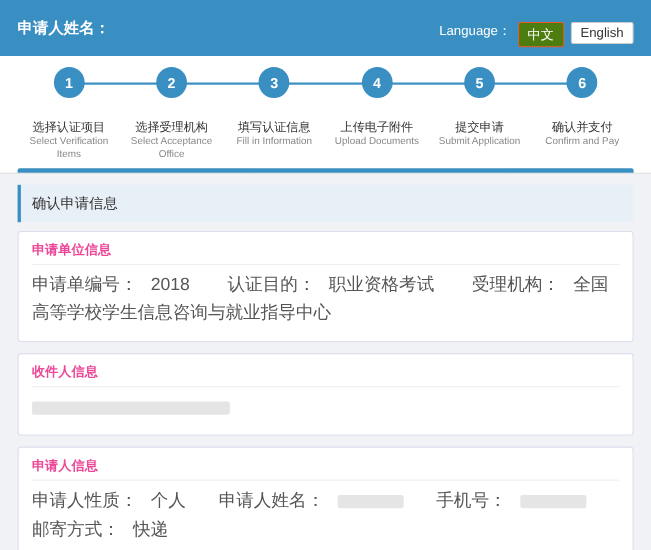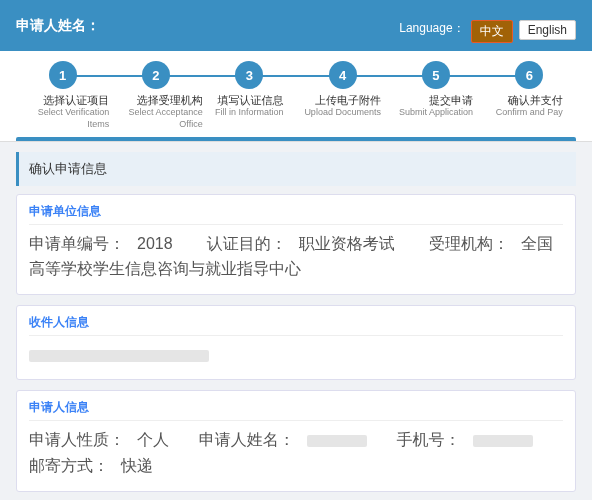--- a/index.html
+++ b/index.html
@@ -36,21 +36,21 @@
       font-size: 12px;
     }
     .lang-btn {
       padding: 2px 8px;
       font-size: 12px;
       border: 1px solid #ccc;
       cursor: pointer;
       border-radius: 2px;
     }
     .lang-btn.active {
-      background: #a16207;
+      background: #4d7c0f;
       color: #fff;
       border-color: #e85a2a;
     }
     .lang-btn.inactive {
       background: #ffffff;
       color: #333;
     }
 
     
     .steps-container {
@@ -89,22 +89,22 @@
       position: absolute;
       top: 14px;
       left: 50%;
       right: -50%;
       height: 2px;
       background: #b0c4d8;
       z-index: 1;
     }
     .step-line.done { background: #3a8fc2; }
     .step-labels {
-      margin-top: 4px;
-      text-align: right;
+      margin-top: 20px;
+      text-align: center;
       line-height: 1.3;
     }
     .step-label-cn {
       font-size: 11px;
       color: #333;
       display: block;
     }
     .step-label-en {
       font-size: 9px;
       color: #888;
@@ -136,21 +136,21 @@
     .info-block {
       background: #fff;
       border: 1px solid #dde;
       border-radius: 3px;
       margin-bottom: 10px;
       padding: 8px 12px;
     }
     .info-block-title {
       font-size: 12px;
       font-weight: bold;
-      color: #3b82f6;
+      color: #ec4899;
       margin-bottom: 6px;
       border-bottom: 1px solid #eee;
       padding-bottom: 4px;
     }
     .info-row {
       font-size: 16px;
       color: #555;
       margin-bottom: 4px;
       line-height: 1.6;
     }

